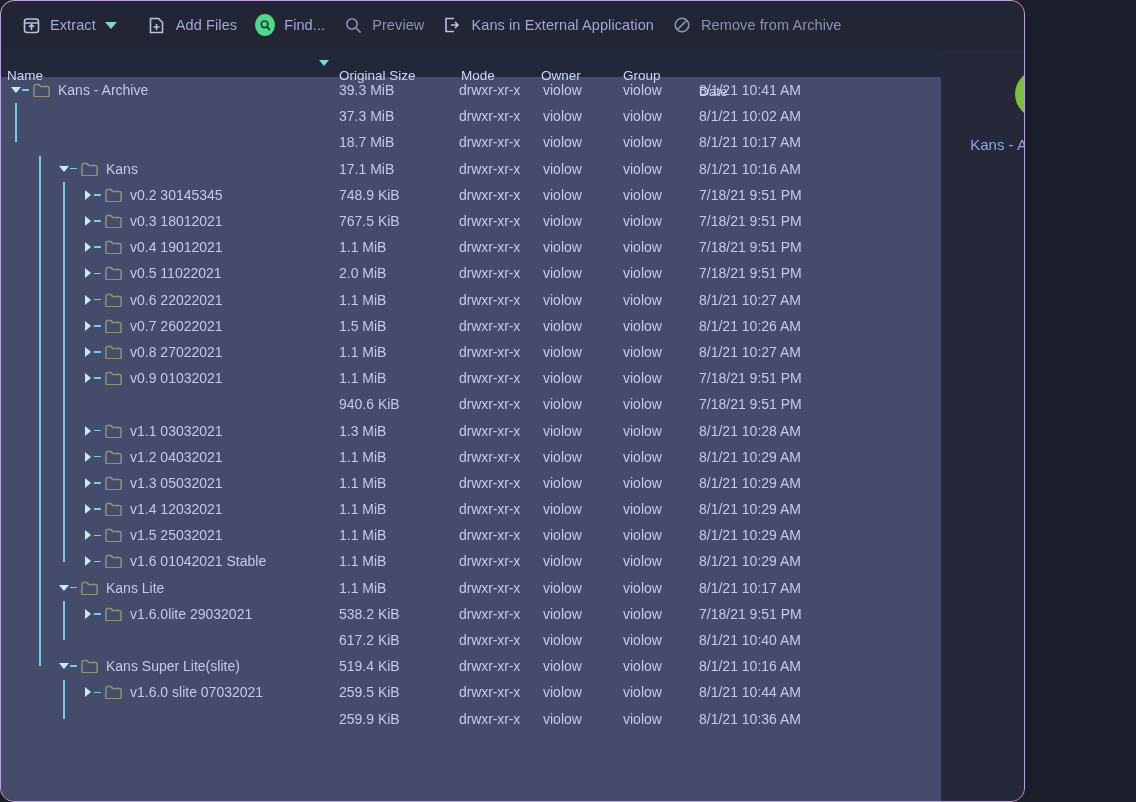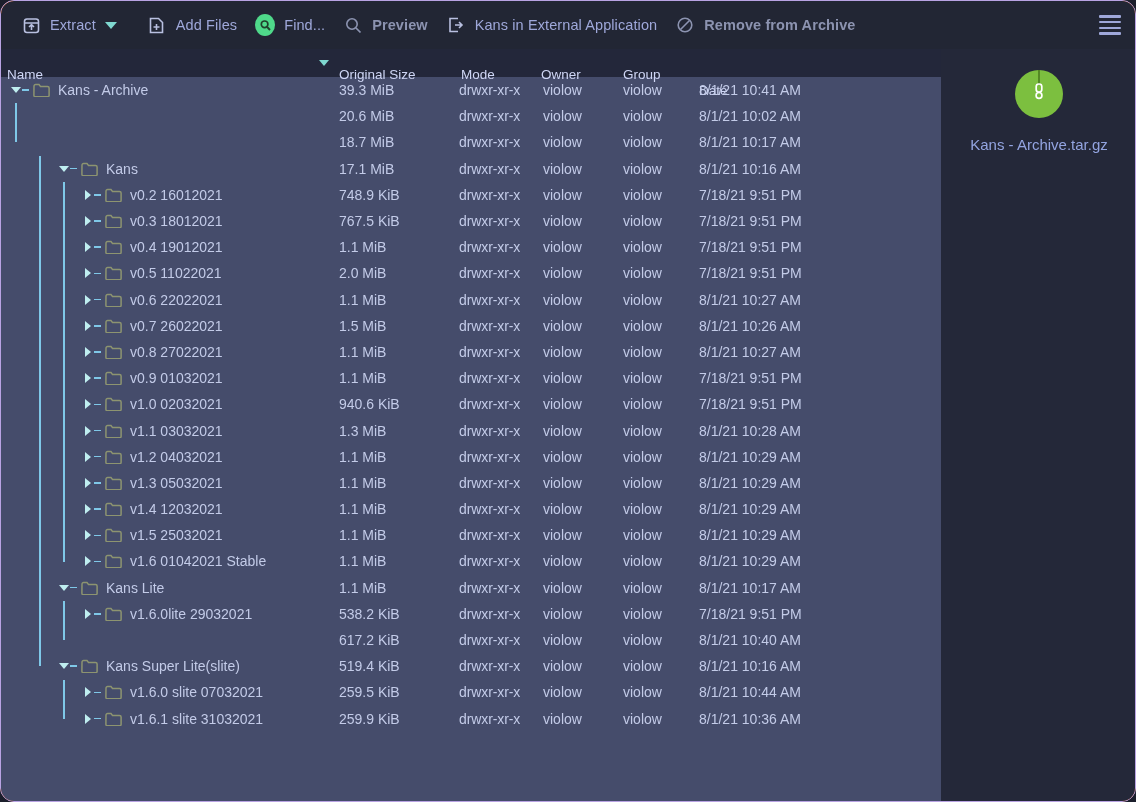--- a/index.html
+++ b/index.html
@@ -7,21 +7,21 @@
   html, body {
     width: 1136px;
     height: 802px;
     background: #1b1e2b;
     font-family: "Liberation Sans", sans-serif;
     overflow: hidden;
   }
 
   #window {
     position: relative;
-    width: 1136px;
+    width: 1025px;
     height: 802px;
     background: #f97316;
     border: 1.5px solid #b9a3e3;
     border-radius: 14px;
     overflow: hidden;
   }
 
   
   #toolbar {
     position: absolute;
@@ -44,21 +44,21 @@
     padding: 0 6px;
     border-radius: 4px;
     cursor: default;
     white-space: nowrap;
   }
   .tb-label {
     font-size: 14.5px;
     color: #9fa8da;
     letter-spacing: .1px;
   }
-  .tb-label.dim { color: #8c93b0; font-weight: bold; }
+  .tb-label.dim { color: #8c93b0; }
   .tb-icon {
     width: 20px; height: 20px;
     margin-right: 9px;
     display: flex; align-items: center; justify-content: center;
     flex: 0 0 auto;
   }
   .caret {
     width: 0; height: 0;
     border-left: 6px solid transparent;
     border-right: 6px solid transparent;
@@ -108,22 +108,22 @@
     height: 28px;
     background: #23273a;
     display: flex;
     align-items: center;
     font-size: 13.5px;
     color: #cfd6f5;
     position: relative;
   }
   .ch {
     position: absolute;
-    top: 18px; height: 28px;
-    display: flex; 
+    top: 12px; height: 28px;
+    display: flex; align-items: center;
     cursor: default;
   }
   .ch-name { left: 6px; }
   .sort-arrow {
     position: absolute;
     left: 318px; top: 11px;
     width: 0; height: 0;
     border-left: 5px solid transparent;
     border-right: 5px solid transparent;
     border-top: 6px solid #7fd8d0;
@@ -343,21 +343,21 @@
          <span class="row-label">Kans - Archive</span>
        </div>
      </div>
      <div class="cell c-size">39.3 MiB</div>
      <div class="cell c-mode">drwxr-xr-x</div>
      <div class="cell c-owner">violow</div>
      <div class="cell c-group">violow</div>
      <div class="cell c-date">8/1/21 10:41 AM</div>
           </div>
           <div class="row">
-     <div class="cell c-size">20.6 MiB</div>
+     <div class="cell c-size">37.3 MiB</div>
      <div class="cell c-mode">drwxr-xr-x</div>
      <div class="cell c-owner">violow</div>
      <div class="cell c-group">violow</div>
      <div class="cell c-date">8/1/21 10:02 AM</div>
           </div>
           <div class="row">
      <div class="cell c-size">18.7 MiB</div>
      <div class="cell c-mode">drwxr-xr-x</div>
      <div class="cell c-owner">violow</div>
      <div class="cell c-group">violow</div>
@@ -395,21 +395,21 @@
                   <span class="tri-right"></span>
                 </span>
          <span class="dash">
                   <i></i>
                 </span>
          <span class="folder">
                   <svg width="17" height="14" viewBox="0 0 17 14">
                     <path d="M1 3.2 a1.6 1.6 0 0 1 1.6-1.6 h3.4 l1.5 1.8 h7 a1.6 1.6 0 0 1 1.6 1.6 v7.2 a1.6 1.6 0 0 1 -1.6 1.6 h-12 a1.6 1.6 0 0 1 -1.6 -1.6 z" fill="none" stroke="#8d9470" stroke-width="1.5"></path>
                   </svg>
                 </span>
-         <span class="row-label">v0.2 16012021</span>
+         <span class="row-label">v0.2 30145345</span>
        </div>
      </div>
      <div class="cell c-size">748.9 KiB</div>
      <div class="cell c-mode">drwxr-xr-x</div>
      <div class="cell c-owner">violow</div>
      <div class="cell c-group">violow</div>
      <div class="cell c-date">7/18/21 9:51 PM</div>
           </div>
           <div class="row">
             <div class="cell c-name">
@@ -573,37 +573,20 @@
          <span class="row-label">v0.9 01032021</span>
        </div>
      </div>
      <div class="cell c-size">1.1 MiB</div>
      <div class="cell c-mode">drwxr-xr-x</div>
      <div class="cell c-owner">violow</div>
      <div class="cell c-group">violow</div>
      <div class="cell c-date">7/18/21 9:51 PM</div>
           </div>
           <div class="row">
-            <div class="cell c-name">
-       <div class="name-inner">
-         <span class="indent" style="width:80px"></span>
-         <span class="twisty">
-                  <span class="tri-right"></span>
-                </span>
-         <span class="dash">
-                  <i></i>
-                </span>
-         <span class="folder">
-                  <svg width="17" height="14" viewBox="0 0 17 14">
-                    <path d="M1 3.2 a1.6 1.6 0 0 1 1.6-1.6 h3.4 l1.5 1.8 h7 a1.6 1.6 0 0 1 1.6 1.6 v7.2 a1.6 1.6 0 0 1 -1.6 1.6 h-12 a1.6 1.6 0 0 1 -1.6 -1.6 z" fill="none" stroke="#8d9470" stroke-width="1.5"></path>
-                  </svg>
-                </span>
-         <span class="row-label">v1.0 02032021</span>
-       </div>
-     </div>
      <div class="cell c-size">940.6 KiB</div>
      <div class="cell c-mode">drwxr-xr-x</div>
      <div class="cell c-owner">violow</div>
      <div class="cell c-group">violow</div>
      <div class="cell c-date">7/18/21 9:51 PM</div>
           </div>
           <div class="row">
             <div class="cell c-name">
        <div class="name-inner">
          <span class="indent" style="width:80px"></span>
@@ -844,37 +827,20 @@
          <span class="row-label">v1.6.0 slite 07032021</span>
        </div>
      </div>
      <div class="cell c-size">259.5 KiB</div>
      <div class="cell c-mode">drwxr-xr-x</div>
      <div class="cell c-owner">violow</div>
      <div class="cell c-group">violow</div>
      <div class="cell c-date">8/1/21 10:44 AM</div>
           </div>
           <div class="row">
-            <div class="cell c-name">
-       <div class="name-inner">
-         <span class="indent" style="width:80px"></span>
-         <span class="twisty">
-                  <span class="tri-right"></span>
-                </span>
-         <span class="dash">
-                  <i></i>
-                </span>
-         <span class="folder">
-                  <svg width="17" height="14" viewBox="0 0 17 14">
-                    <path d="M1 3.2 a1.6 1.6 0 0 1 1.6-1.6 h3.4 l1.5 1.8 h7 a1.6 1.6 0 0 1 1.6 1.6 v7.2 a1.6 1.6 0 0 1 -1.6 1.6 h-12 a1.6 1.6 0 0 1 -1.6 -1.6 z" fill="none" stroke="#8d9470" stroke-width="1.5"></path>
-                  </svg>
-                </span>
-         <span class="row-label">v1.6.1 slite 31032021</span>
-       </div>
-     </div>
      <div class="cell c-size">259.9 KiB</div>
      <div class="cell c-mode">drwxr-xr-x</div>
      <div class="cell c-owner">violow</div>
      <div class="cell c-group">violow</div>
      <div class="cell c-date">8/1/21 10:36 AM</div>
           </div>
           <div class="guide" style="left: 14px; top: 26.2px; height: 39.3px;"></div>
           <div class="guide" style="left: 38px; top: 78.6px; height: 510.9px;"></div>
           <div class="guide" style="left: 62px; top: 104.8px; height: 379.9px;"></div>
           <div class="guide" style="left: 62px; top: 524px; height: 39.3px;"></div>

